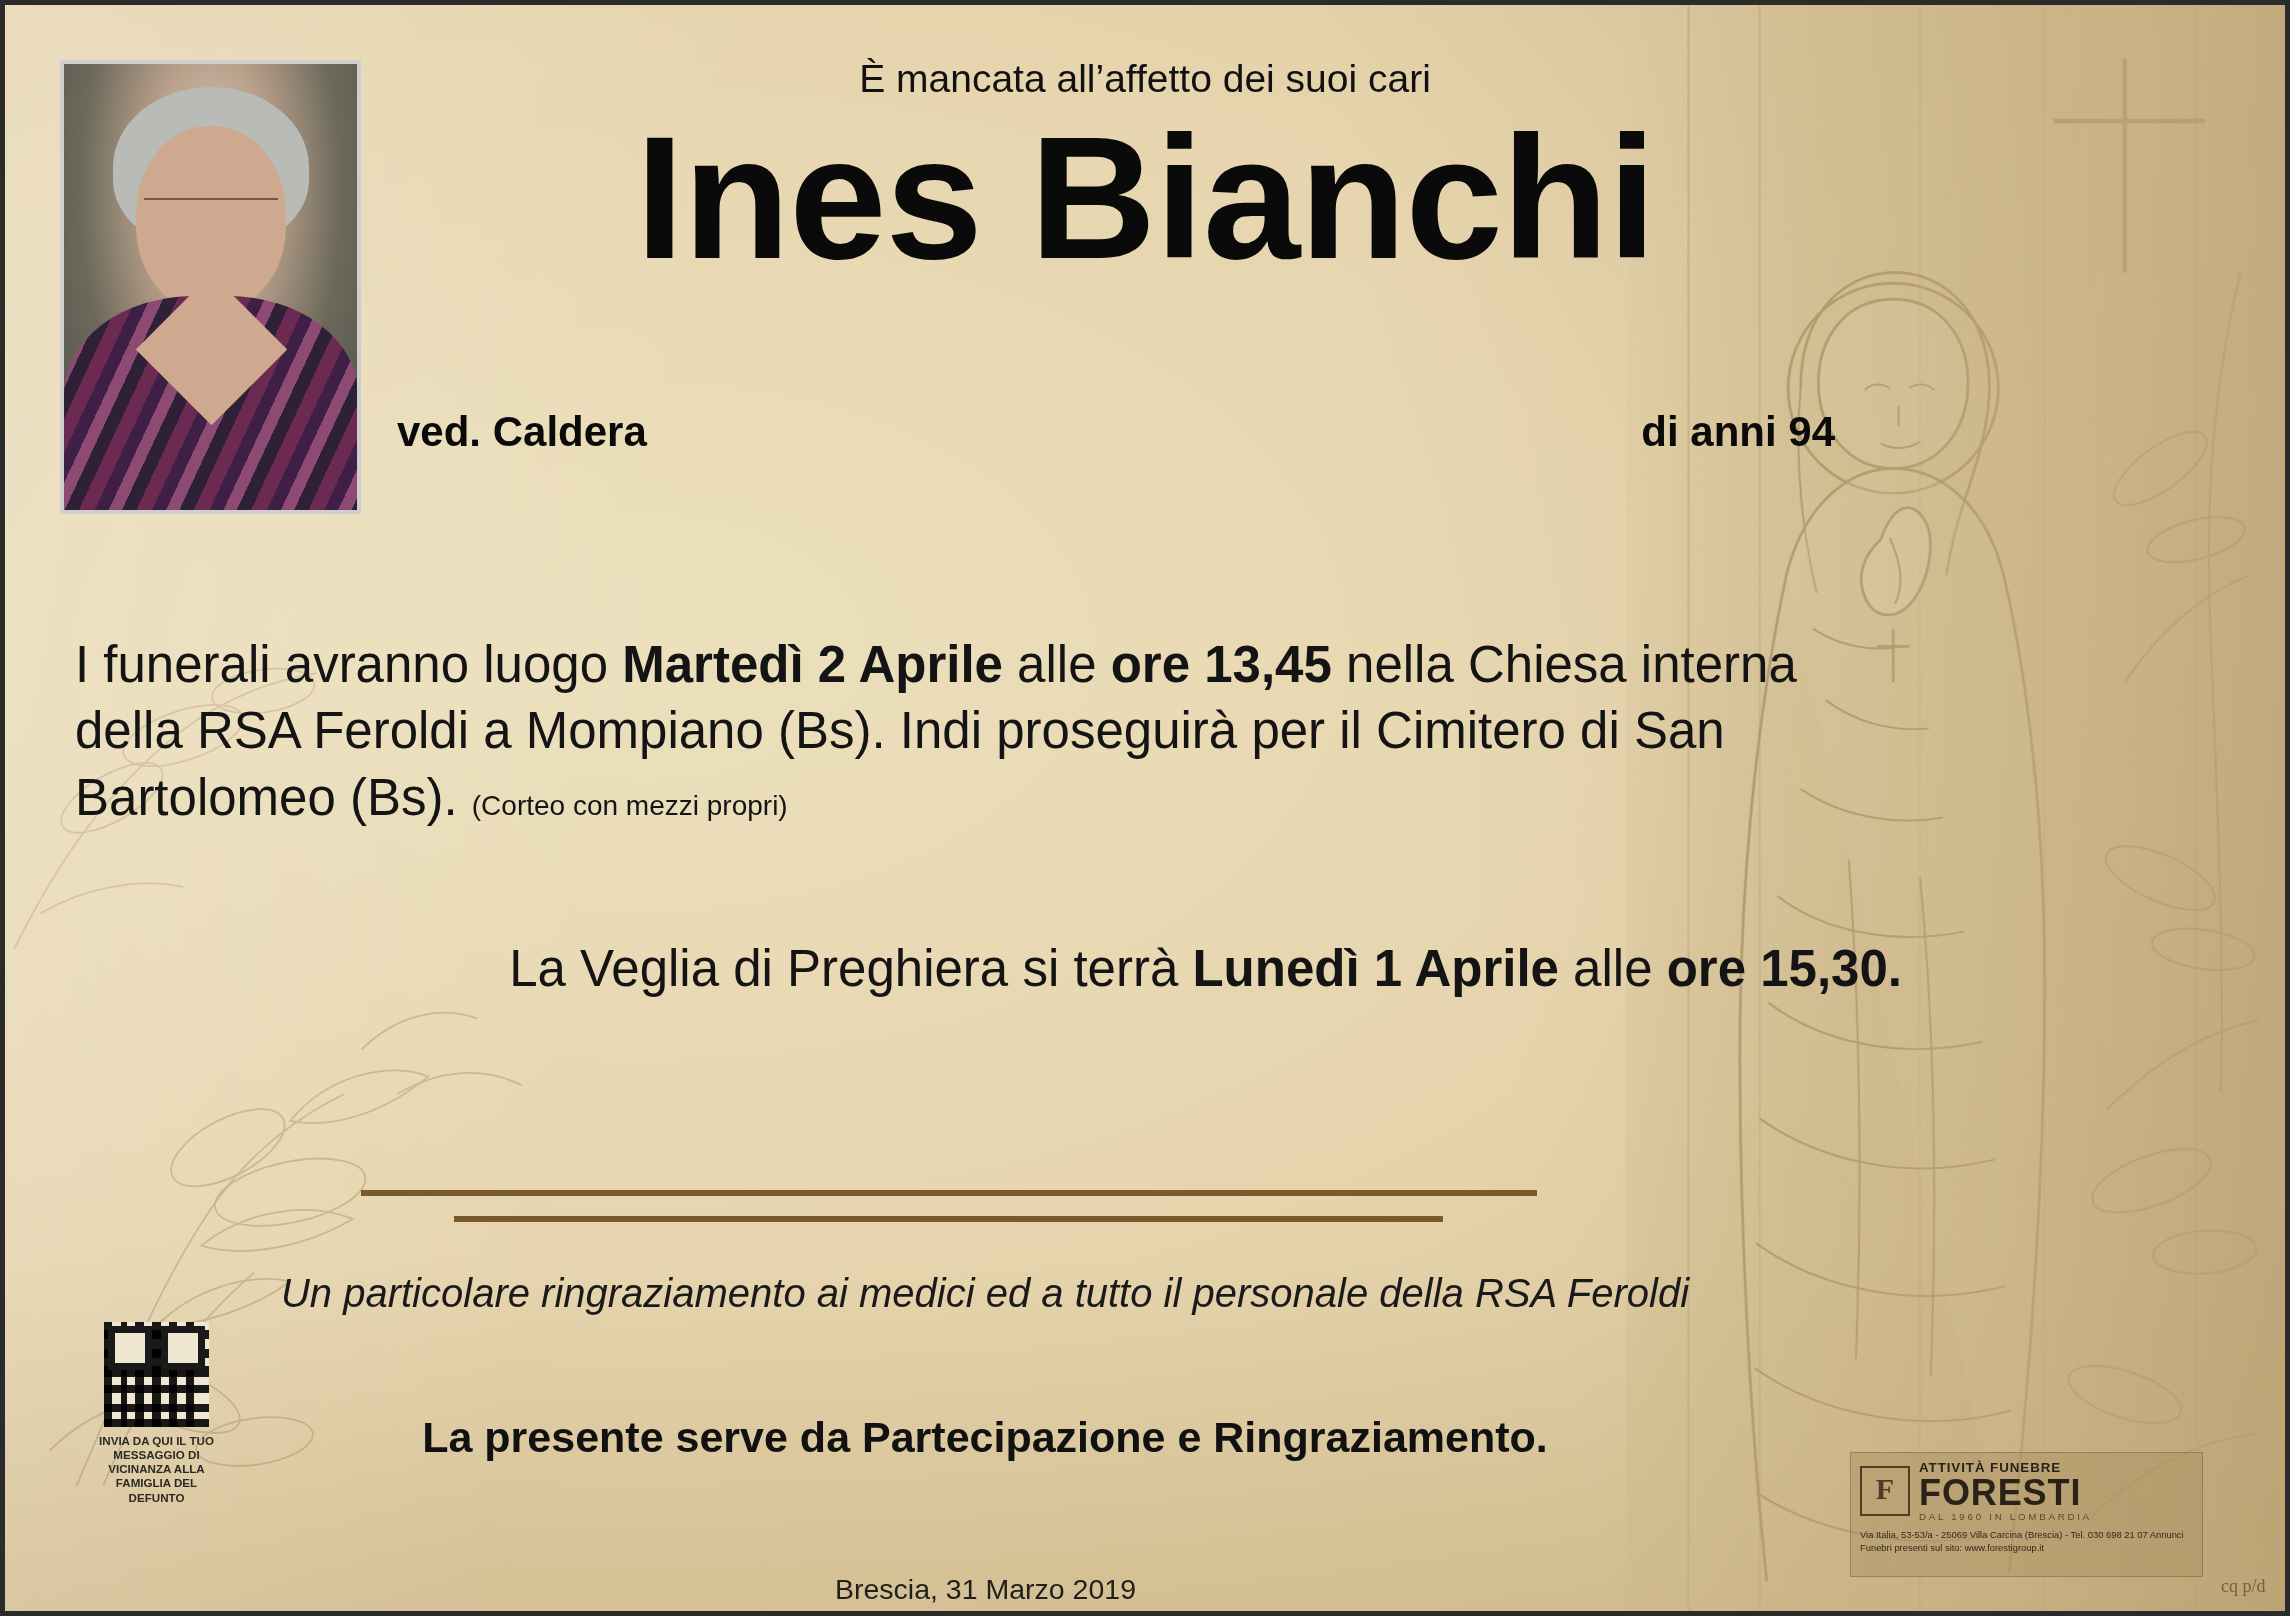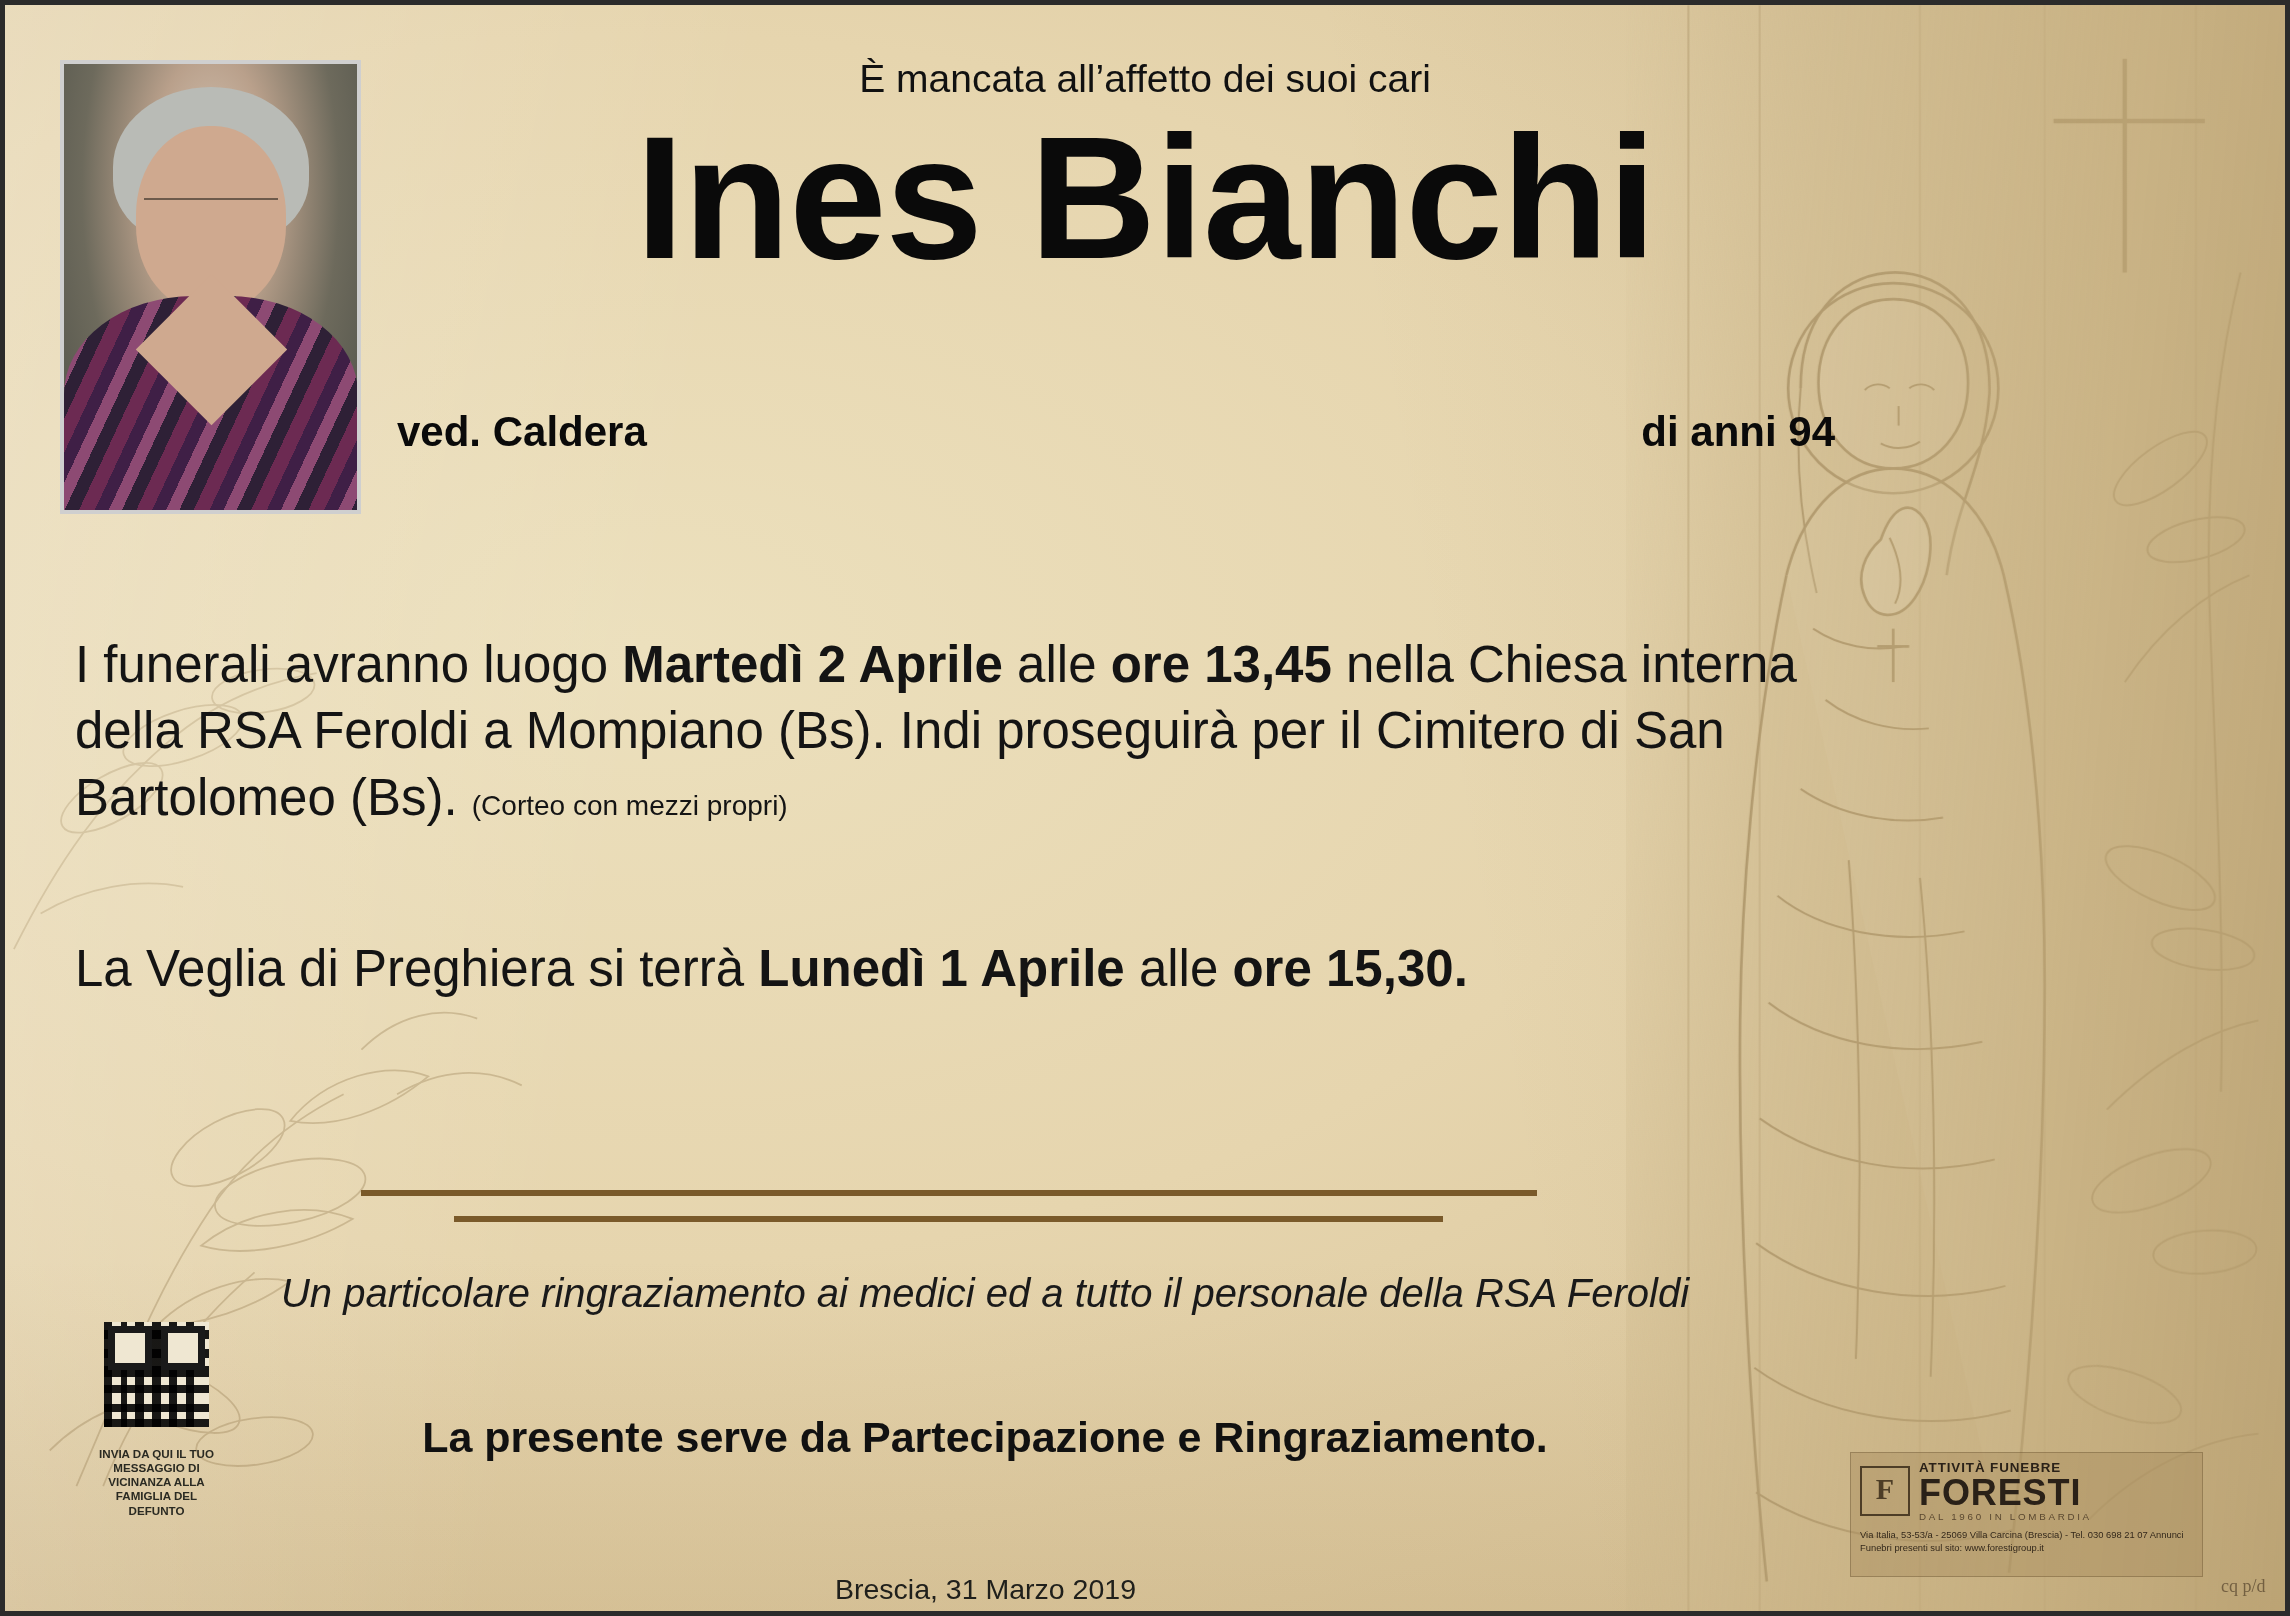--- a/index.html
+++ b/index.html
@@ -174,21 +174,21 @@
     top: 577px;
     width: 1827px;
     font-size: 51px;
     line-height: 1.30;
     color: #141414;
   }
   .body-text p { margin: 0 0 10.7px 0; }
   .block-gap { height: 50px; }
   .vigil {
     margin-top: 105px;
-    text-align: left;
+    text-align: right;
     font-size: 51px;
   }
   .rule-wrap {
     position: absolute;
     left: 70px;
     top: 1185px;
     width: 1747px;
   }
   .rule1 {
     width: 1176px;
@@ -254,21 +254,21 @@
   .qr::before, .qr::after {
     content: "";
     position: absolute;
     width: 30px; height: 30px;
     border: 7.1px solid #1a1a1a;
     background: #efe7d2;
   }
   .qr::before { left: 3.6px; top: 3.6px; }
   .qr::after { right: 3.6px; top: 3.6px; }
   .qr-caption {
-    margin-top: 20px;
+    margin-top: 7px;
     font-size: 11.6px;
     line-height: 1.22;
     font-weight: bold;
     color: #2a2a22;
     text-transform: uppercase;
   }
   
   .agency {
     position: absolute;
     right: 82px;

